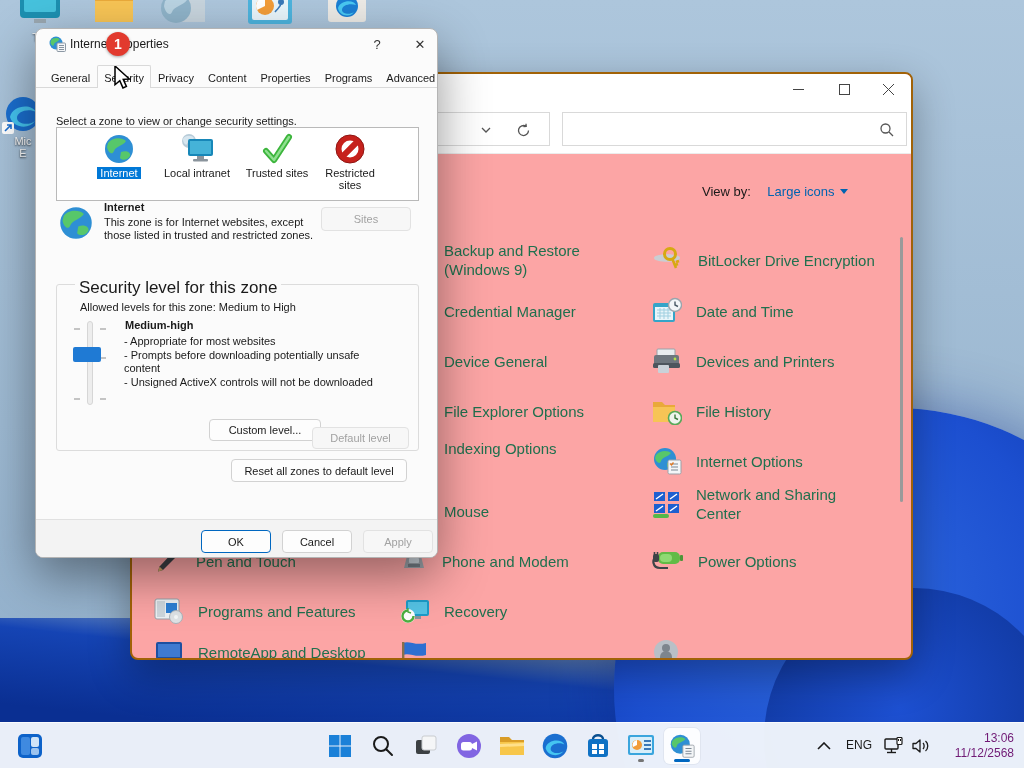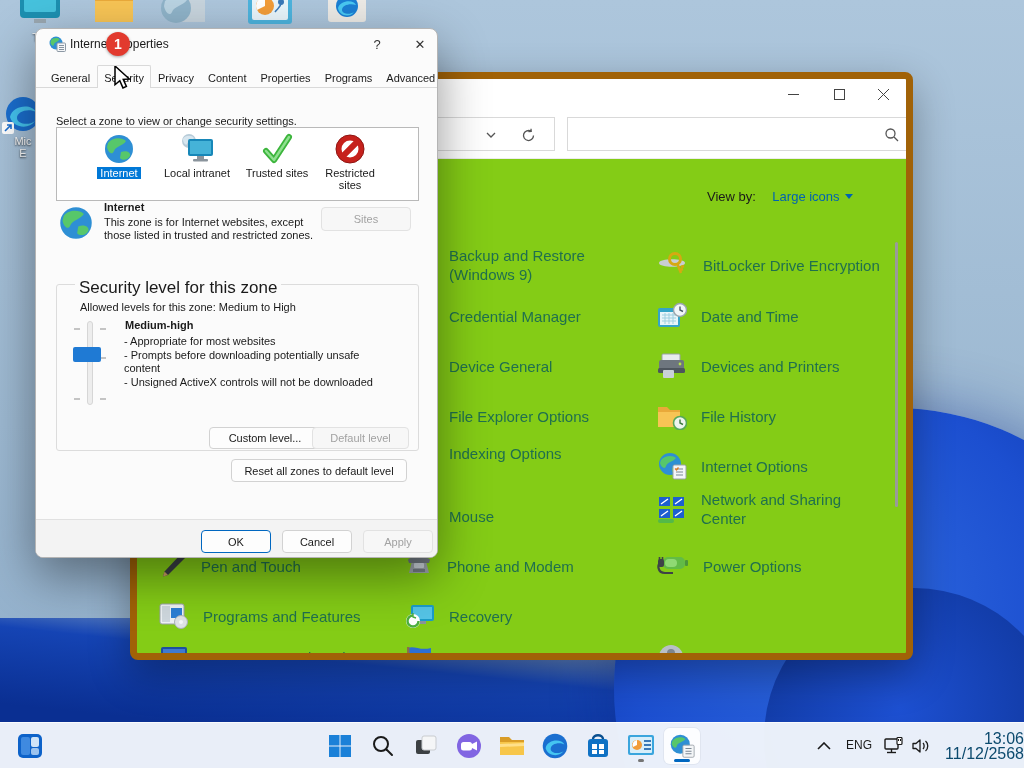--- a/index.html
+++ b/index.html
@@ -14,22 +14,22 @@
          background:radial-gradient(circle at 40% 36%,#2f6ae0 0%,#1c4fd0 45%,#0c35a8 78%,#0a2f96 100%);
          box-shadow:0 0 60px rgba(10,40,140,.45)}
   .bloom2{position:absolute;right:-40px;bottom:-120px;width:300px;height:300px;border-radius:50%;
           background:radial-gradient(circle at 45% 40%,#1d50d2 0%,#10389f 70%,#0b2d88 100%)}
 
   
   .dicon{position:absolute;display:flex;flex-direction:column;align-items:center}
   .dlabel{color:#fff;font-size:11px;text-shadow:0 1px 2px rgba(0,0,0,.8);margin-top:3px;white-space:nowrap}
 
   
-  .cp-window{position:absolute;left:130px;top:72px;width:783px;height:588px;background:#84cc16;
-             border:7px solid #a16207;border-radius:8px;box-shadow:0 14px 42px rgba(0,0,0,.32);overflow:hidden}
+  .cp-window{position:absolute;left:130px;top:72px;width:783px;height:588px;background:#fca5a5;
+             border:2px solid #a16207;border-radius:8px;box-shadow:0 14px 42px rgba(0,0,0,.32);overflow:hidden}
   .cp-titlebar{position:absolute;left:0;top:0;width:100%;height:30px;background:#fff}
   .win-btn{position:absolute;top:3px;width:34px;height:24px;display:flex;align-items:center;justify-content:center;color:#444}
   .cp-toolbar{position:absolute;left:0;top:30px;width:100%;height:50px;background:#fff;border-bottom:1px solid #ececec}
   .tool-box{position:absolute;top:8px;height:34px;background:#fff;border:1px solid #d9d9d9}
   .cp-item{position:absolute;height:40px;display:flex;align-items:center;gap:14px}
   .cp-label{font-size:15px;color:#20704e;line-height:19px;white-space:nowrap}
   .cp-label.wrap{white-space:normal}
   .viewby{font-size:13px;color:#1a1a1a}
   .viewby-val{font-size:13px;color:#0063b1}
   .caret-down{display:inline-block;width:0;height:0;border-left:4px solid transparent;border-right:4px solid transparent;border-top:5px solid #0063b1;margin-left:5px;vertical-align:2px}
@@ -67,21 +67,21 @@
   .cursor{position:absolute;left:113px;top:66px;z-index:60}
 
   
   .taskbar{position:absolute;left:0;bottom:0;width:1024px;height:46px;background:rgba(241,245,251,.97);
            border-top:1px solid rgba(255,255,255,.7);z-index:50}
   .tb-btn{position:absolute;top:5px;width:36px;height:36px;display:flex;align-items:center;justify-content:center;border-radius:6px}
   .tb-active{background:rgba(255,255,255,.85);box-shadow:0 0 0 1px rgba(0,0,0,.04)}
   .tb-underline{position:absolute;bottom:2px;left:50%;transform:translateX(-50%);width:16px;height:3px;border-radius:2px;background:#0067c0}
   .tb-dot{position:absolute;bottom:2px;left:50%;transform:translateX(-50%);width:6px;height:3px;border-radius:2px;background:#757575}
   .tray-text{font-size:12px;color:#1a1a1a}
-  .clock{position:absolute;right:0;top:8px;text-align:right;font-size:16px;color:#0c4a6e;line-height:15px}
+  .clock{position:absolute;right:10px;top:8px;text-align:right;font-size:12px;color:#701a75;line-height:15px}
 </style>
 </head>
 <body>
 
 <div class="wallpaper">
   <div class="wave"></div>
   <div class="bloom"></div>
   <div class="bloom2"></div>
 </div>
 
@@ -420,21 +420,21 @@
     <div class="tick" style="left:43px;top:113px"></div>
     <div class="slider-handle"></div>
 
     <div style="position:absolute;left:68px;top:34px;font-weight:bold">Medium-high</div>
     <div style="position:absolute;left:67px;top:50px;width:263px;line-height:13.5px">
       <div>- Appropriate for most websites</div>
       <div>- Prompts before downloading potentially unsafe content</div>
       <div>- Unsigned ActiveX controls will not be downloaded</div>
     </div>
 
-    <div class="btn" style="position:absolute;left:152px;top:142px;width:112px;height:22px">Custom level...</div>
+    <div class="btn" style="position:absolute;left:152px;top:134px;width:112px;height:22px">Custom level...</div>
     <div class="btn disabled" style="position:absolute;left:255px;top:142px;width:97px;height:22px">Default level</div>
   </div>
 
   <div class="btn" style="position:absolute;left:195px;top:430px;width:176px;height:23px">Reset all zones to default level</div>
 
   <div class="strip">
     <div class="btn default" style="position:absolute;left:165px;top:10px;width:70px;height:23px">OK</div>
     <div class="btn" style="position:absolute;left:246px;top:10px;width:70px;height:23px">Cancel</div>
     <div class="btn disabled" style="position:absolute;left:327px;top:10px;width:70px;height:23px">Apply</div>
   </div>

